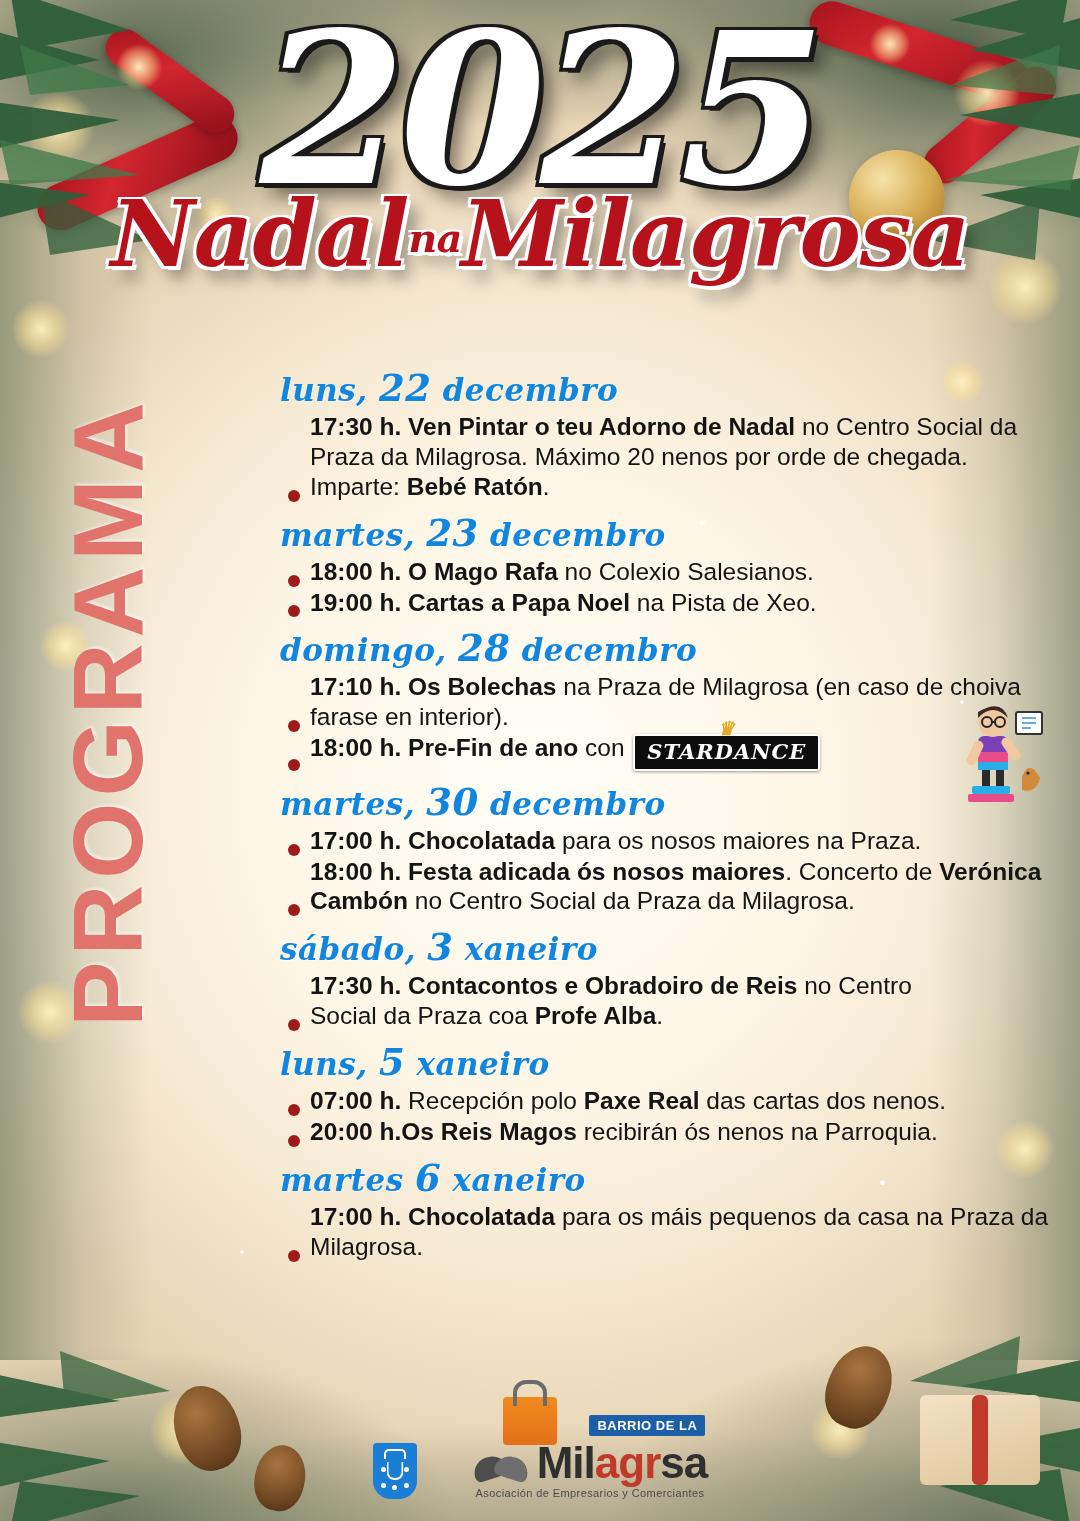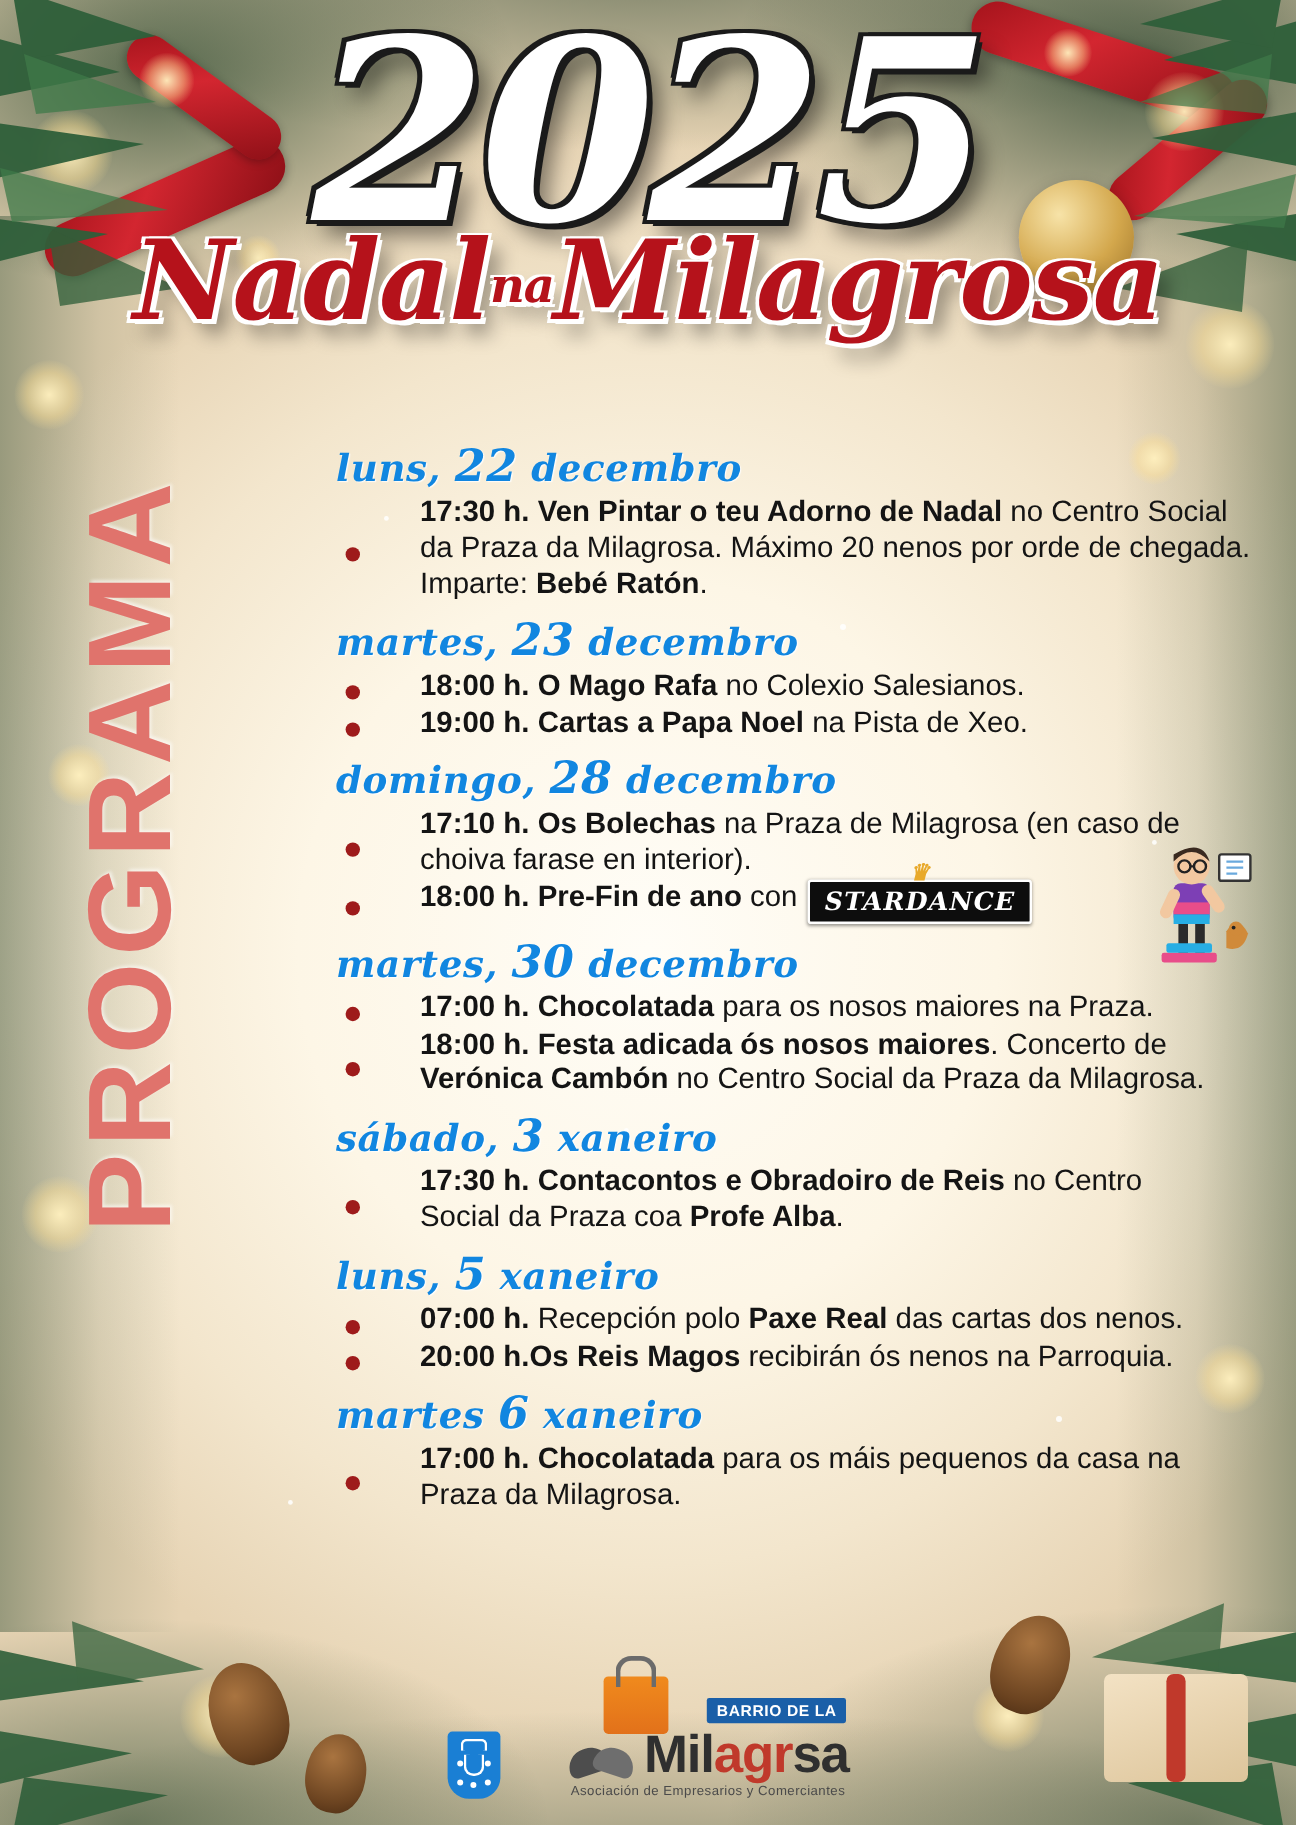--- a/index.html
+++ b/index.html
@@ -151,23 +151,22 @@
   }
   .day .dnum {
     font-size: 37px;
     margin-top: 45px;
   }
   .group {
     margin-bottom: 9px;
   }
   .item {
     display: flex;
-    align-items: center;
+    align-items: flex-end;
     margin: 0 0 1px 0;
-    gap: 40px;
   }
   .bullet {
     flex: 0 0 auto;
     width: 12px;
     height: 12px;
     border-radius: 50%;
     background: #9e1b1b;
     margin: 11px 10px 0 26px;
   }
   .line {

